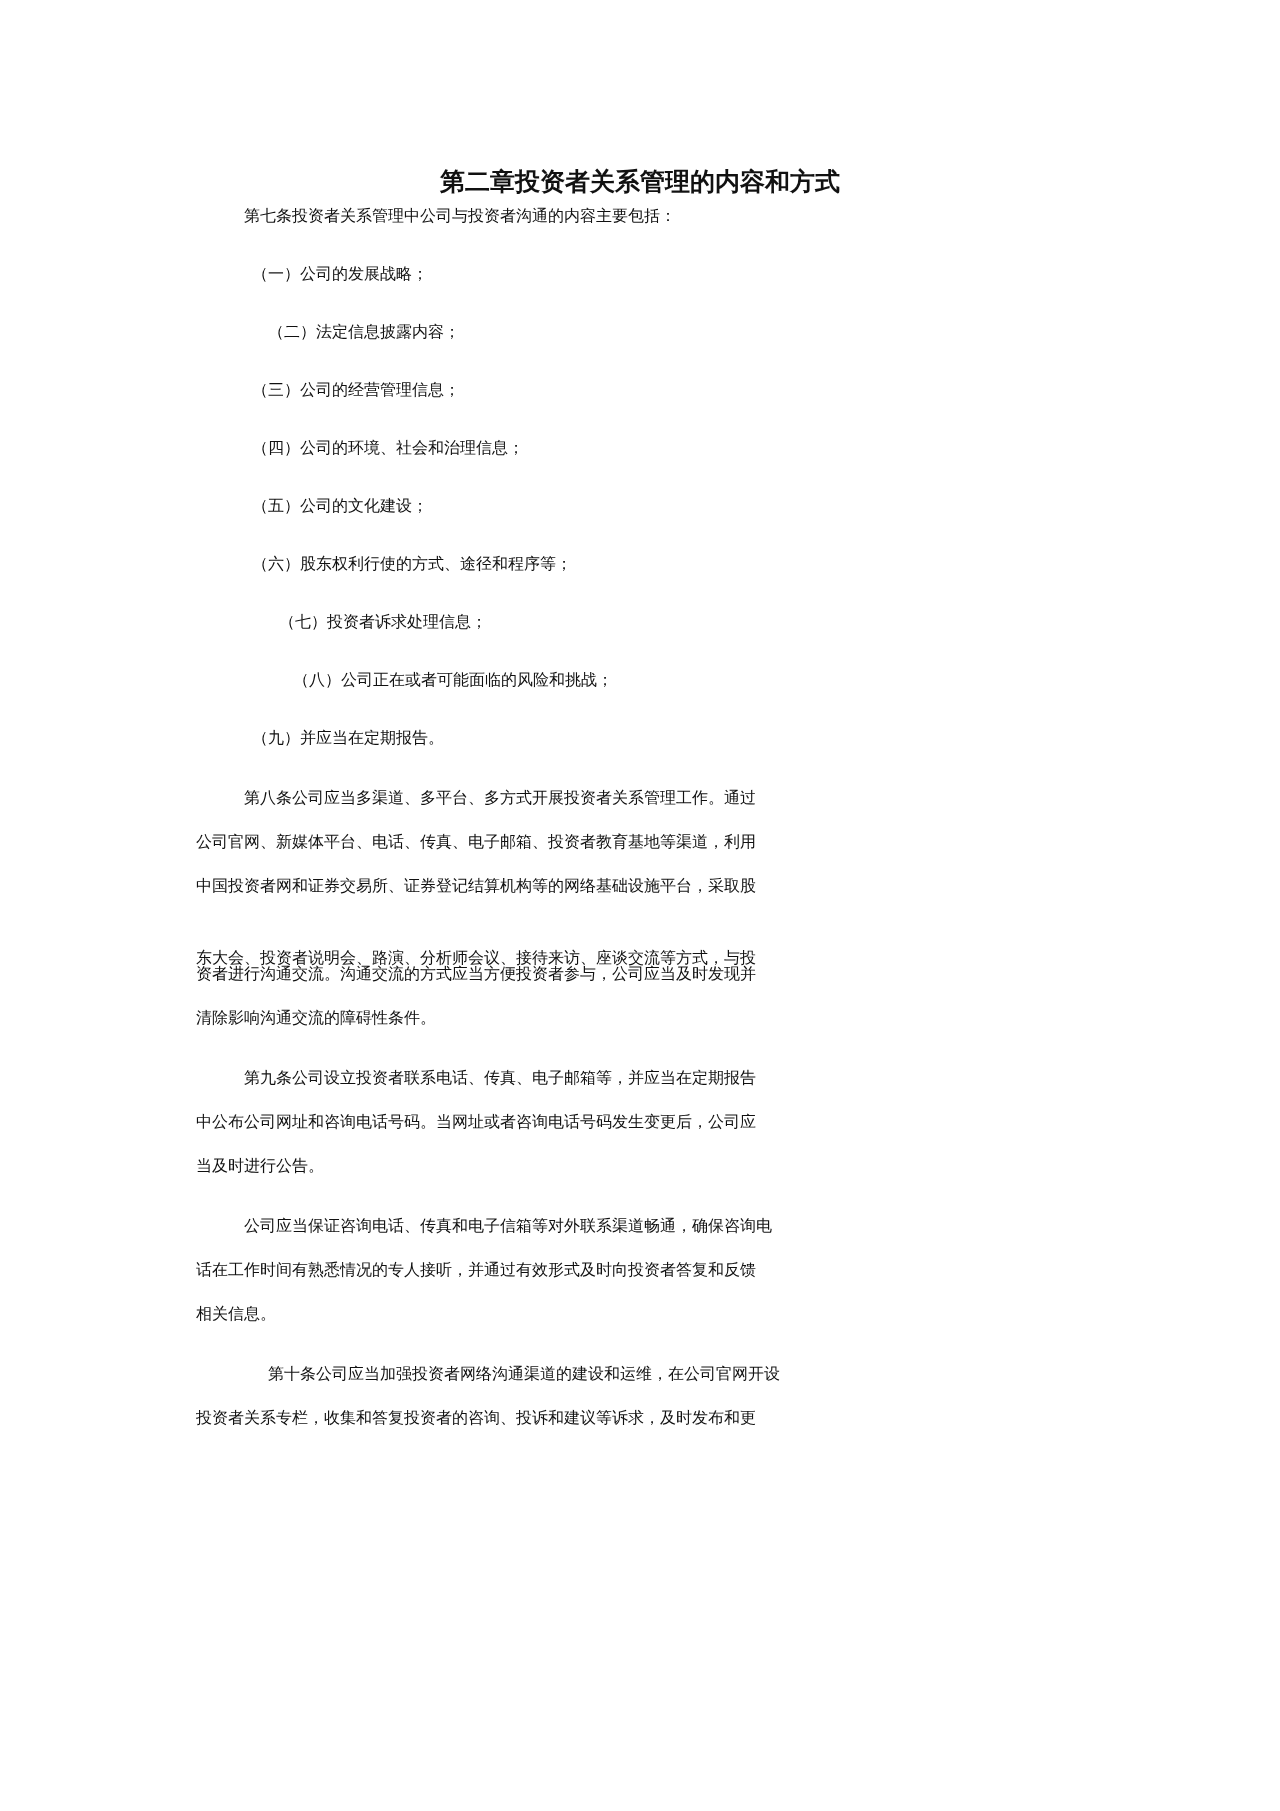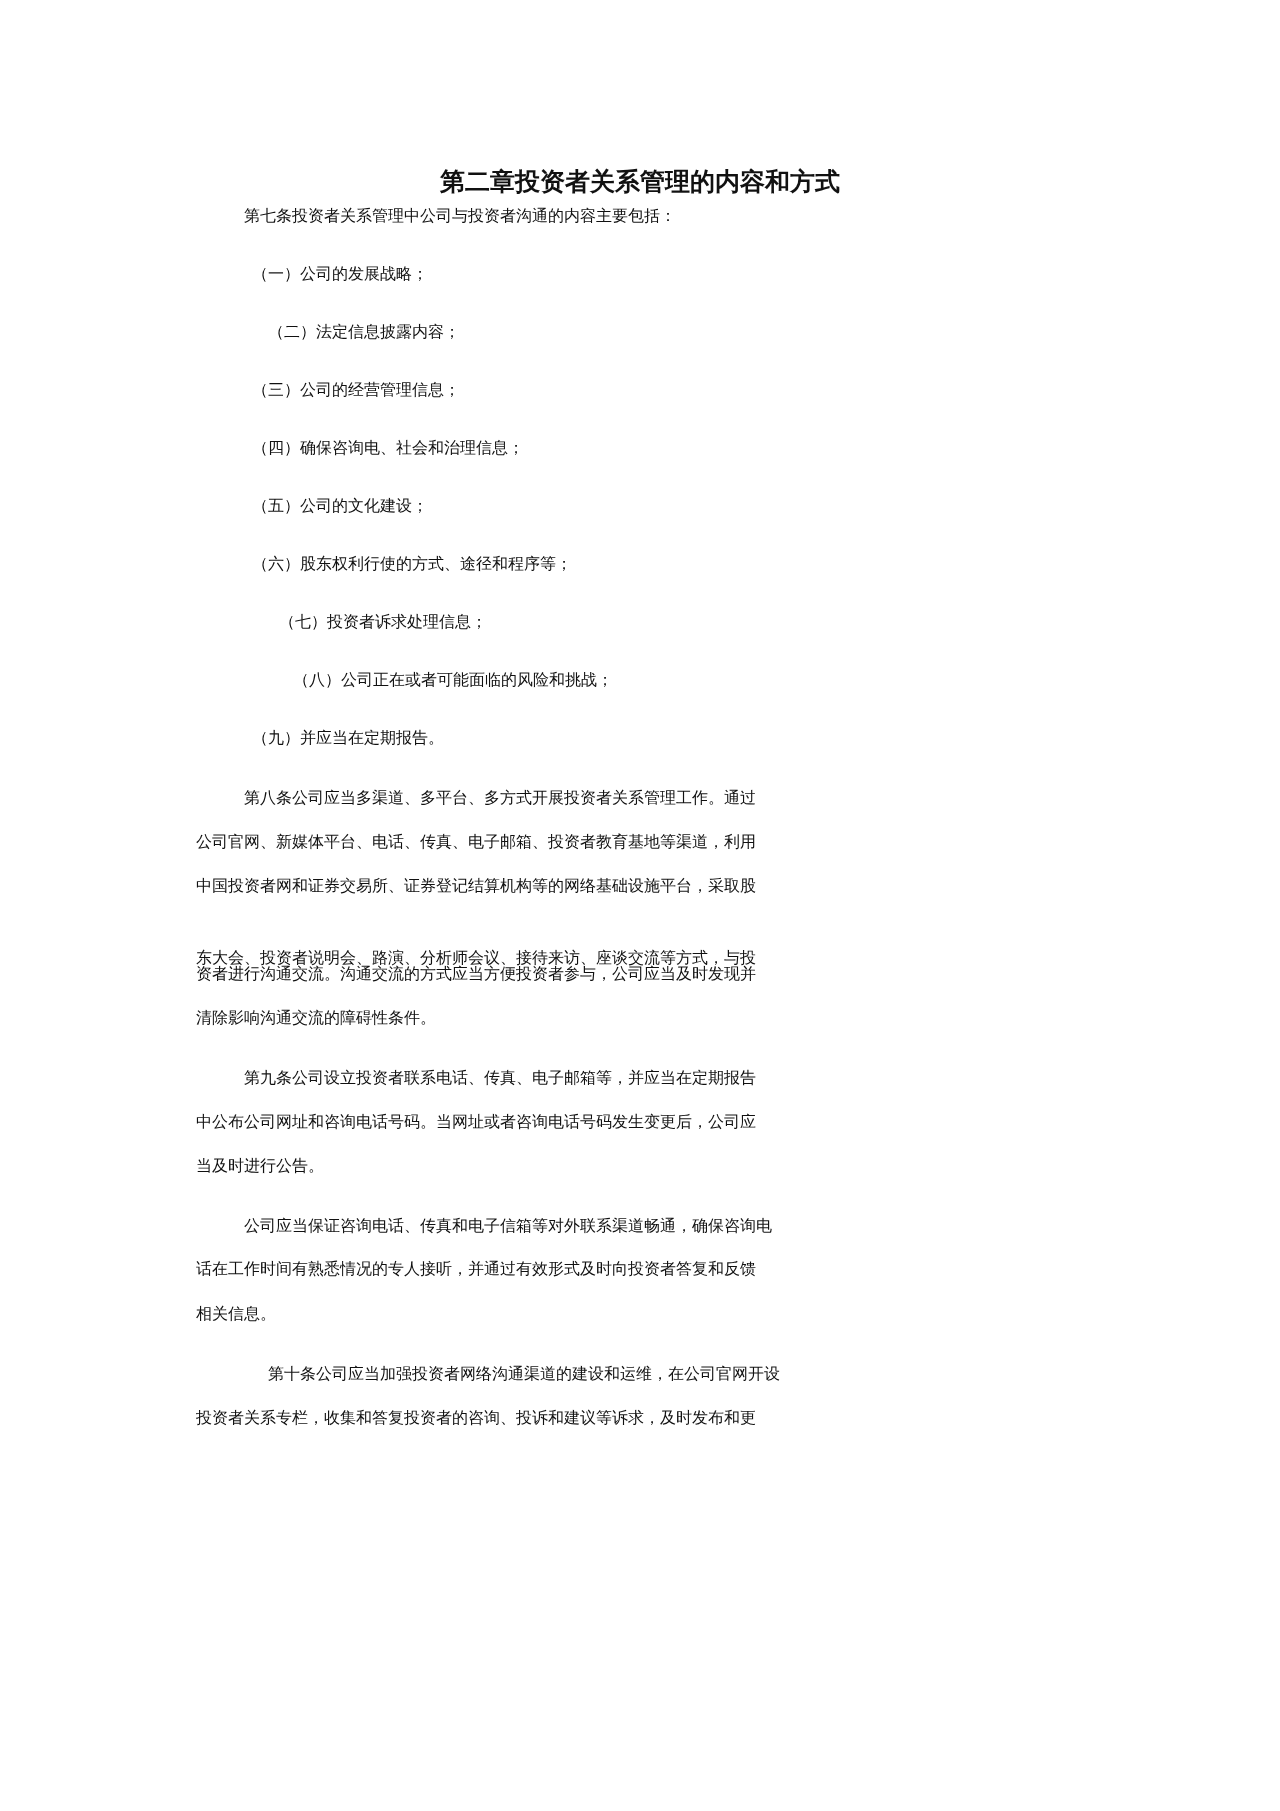--- a/index.html
+++ b/index.html
@@ -46,21 +46,21 @@
 <div class="page">
 
   <div class="title">第二章投资者关系管理的内容和方式</div>
 
   <div class="line" style="left:244px; top:200px;">第七条投资者关系管理中公司与投资者沟通的内容主要包括：</div>
 
   <div>
     <div class="line" style="left:252px; top:258px;">（一）公司的发展战略；</div>
     <div class="line" style="left:252px; top:316px;margin-left:16px;">（二）法定信息披露内容；</div>
     <div class="line" style="left:252px; top:374px;">（三）公司的经营管理信息；</div>
-    <div class="line" style="left:252px; top:432px;">（四）确保咨询电、社会和治理信息；</div>
+    <div class="line" style="left:252px; top:432px;">（四）公司的环境、社会和治理信息；</div>
     <div class="line" style="left:252px; top:490px;">（五）公司的文化建设；</div>
     <div class="line" style="left:252px; top:548px;text-align:center;">（六）股东权利行使的方式、途径和程序等；</div>
     <div class="line" style="left:252px; top:606px;margin-left:27px;">（七）投资者诉求处理信息；</div>
     <div class="line" style="left:252px; top:664px;margin-left:41px;">（八）公司正在或者可能面临的风险和挑战；</div>
     <div class="line" style="left:252px; top:722px;">（九）并应当在定期报告。</div>
   </div>
 
   <div>
     <div class="line" style="left:244px; top:782px;">第八条公司应当多渠道、多平台、多方式开展投资者关系管理工作。通过</div>
     <div class="line" style="left:196px; top:826px;">公司官网、新媒体平台、电话、传真、电子邮箱、投资者教育基地等渠道，利用</div>
@@ -71,21 +71,21 @@
   </div>
 
   <div>
     <div class="line" style="left:244px; top:1062px;">第九条公司设立投资者联系电话、传真、电子邮箱等，并应当在定期报告</div>
     <div class="line" style="left:196px; top:1106px;">中公布公司网址和咨询电话号码。当网址或者咨询电话号码发生变更后，公司应</div>
     <div class="line" style="left:196px; top:1150px;">当及时进行公告。</div>
   </div>
 
   <div>
     <div class="line" style="left:244px; top:1210px;">公司应当保证咨询电话、传真和电子信箱等对外联系渠道畅通，确保咨询电</div>
-    <div class="line" style="left:196px; top:1254px;font-family:Liberation Mono, monospace;">话在工作时间有熟悉情况的专人接听，并通过有效形式及时向投资者答复和反馈</div>
+    <div class="line" style="left:196px; top:1254px;">话在工作时间有熟悉情况的专人接听，并通过有效形式及时向投资者答复和反馈</div>
     <div class="line" style="left:196px; top:1298px;">相关信息。</div>
   </div>
 
   <div>
     <div class="line" style="left:268px; top:1358px;">第十条公司应当加强投资者网络沟通渠道的建设和运维，在公司官网开设</div>
     <div class="line" style="left:196px; top:1402px;">投资者关系专栏，收集和答复投资者的咨询、投诉和建议等诉求，及时发布和更</div>
   </div>
 
 </div>
 

